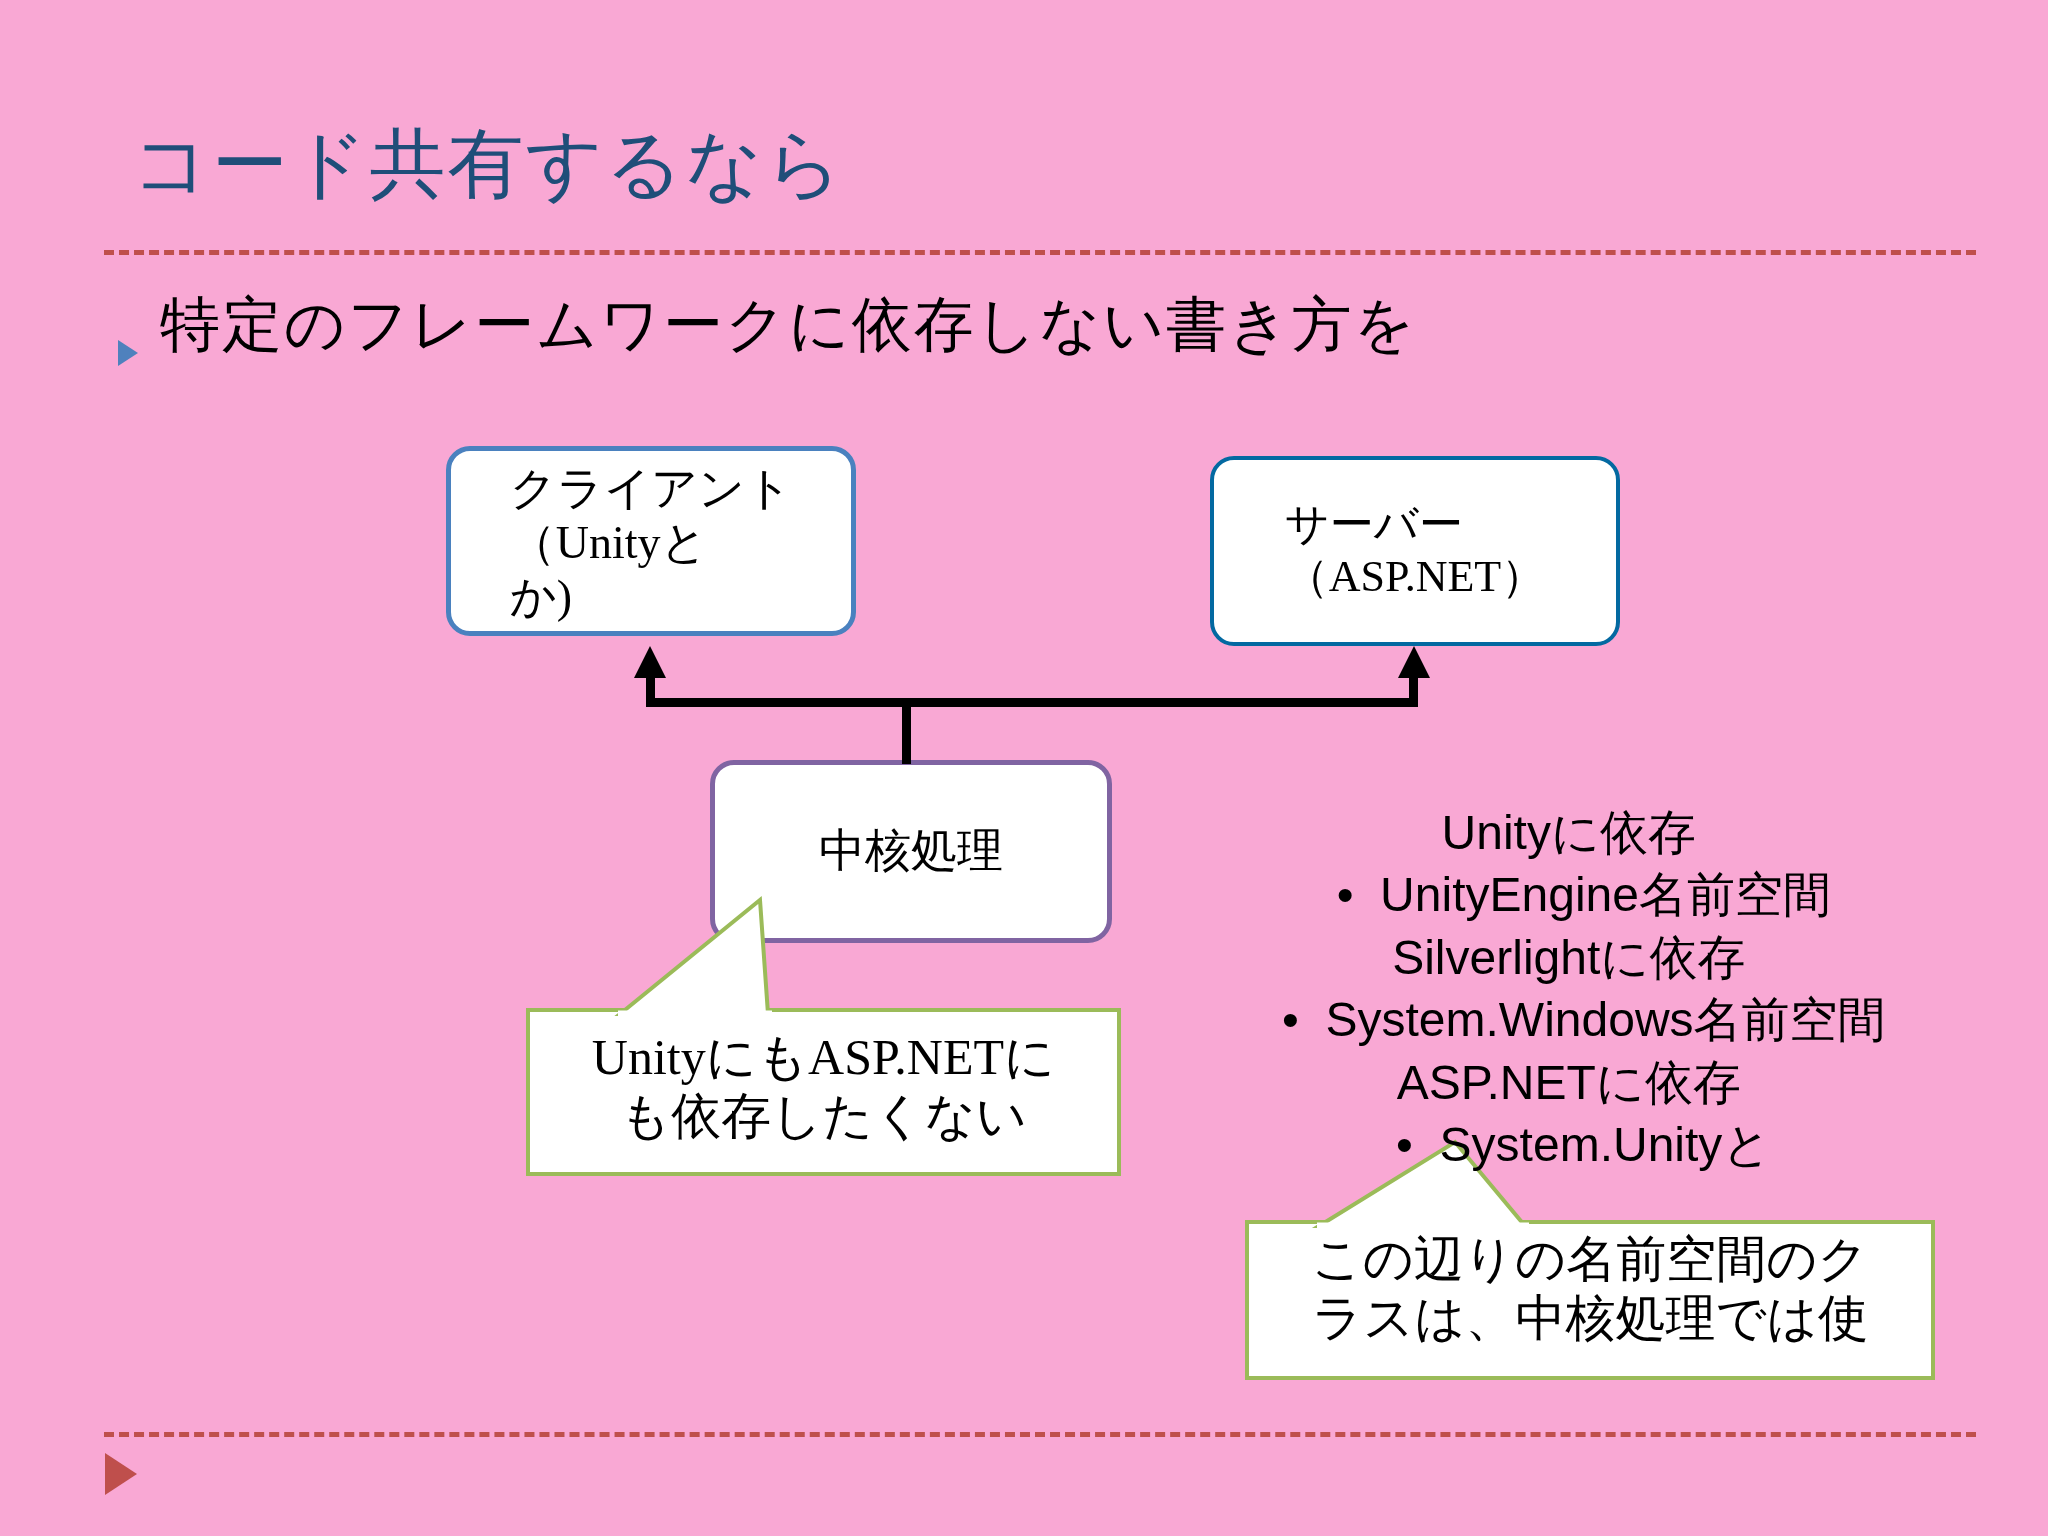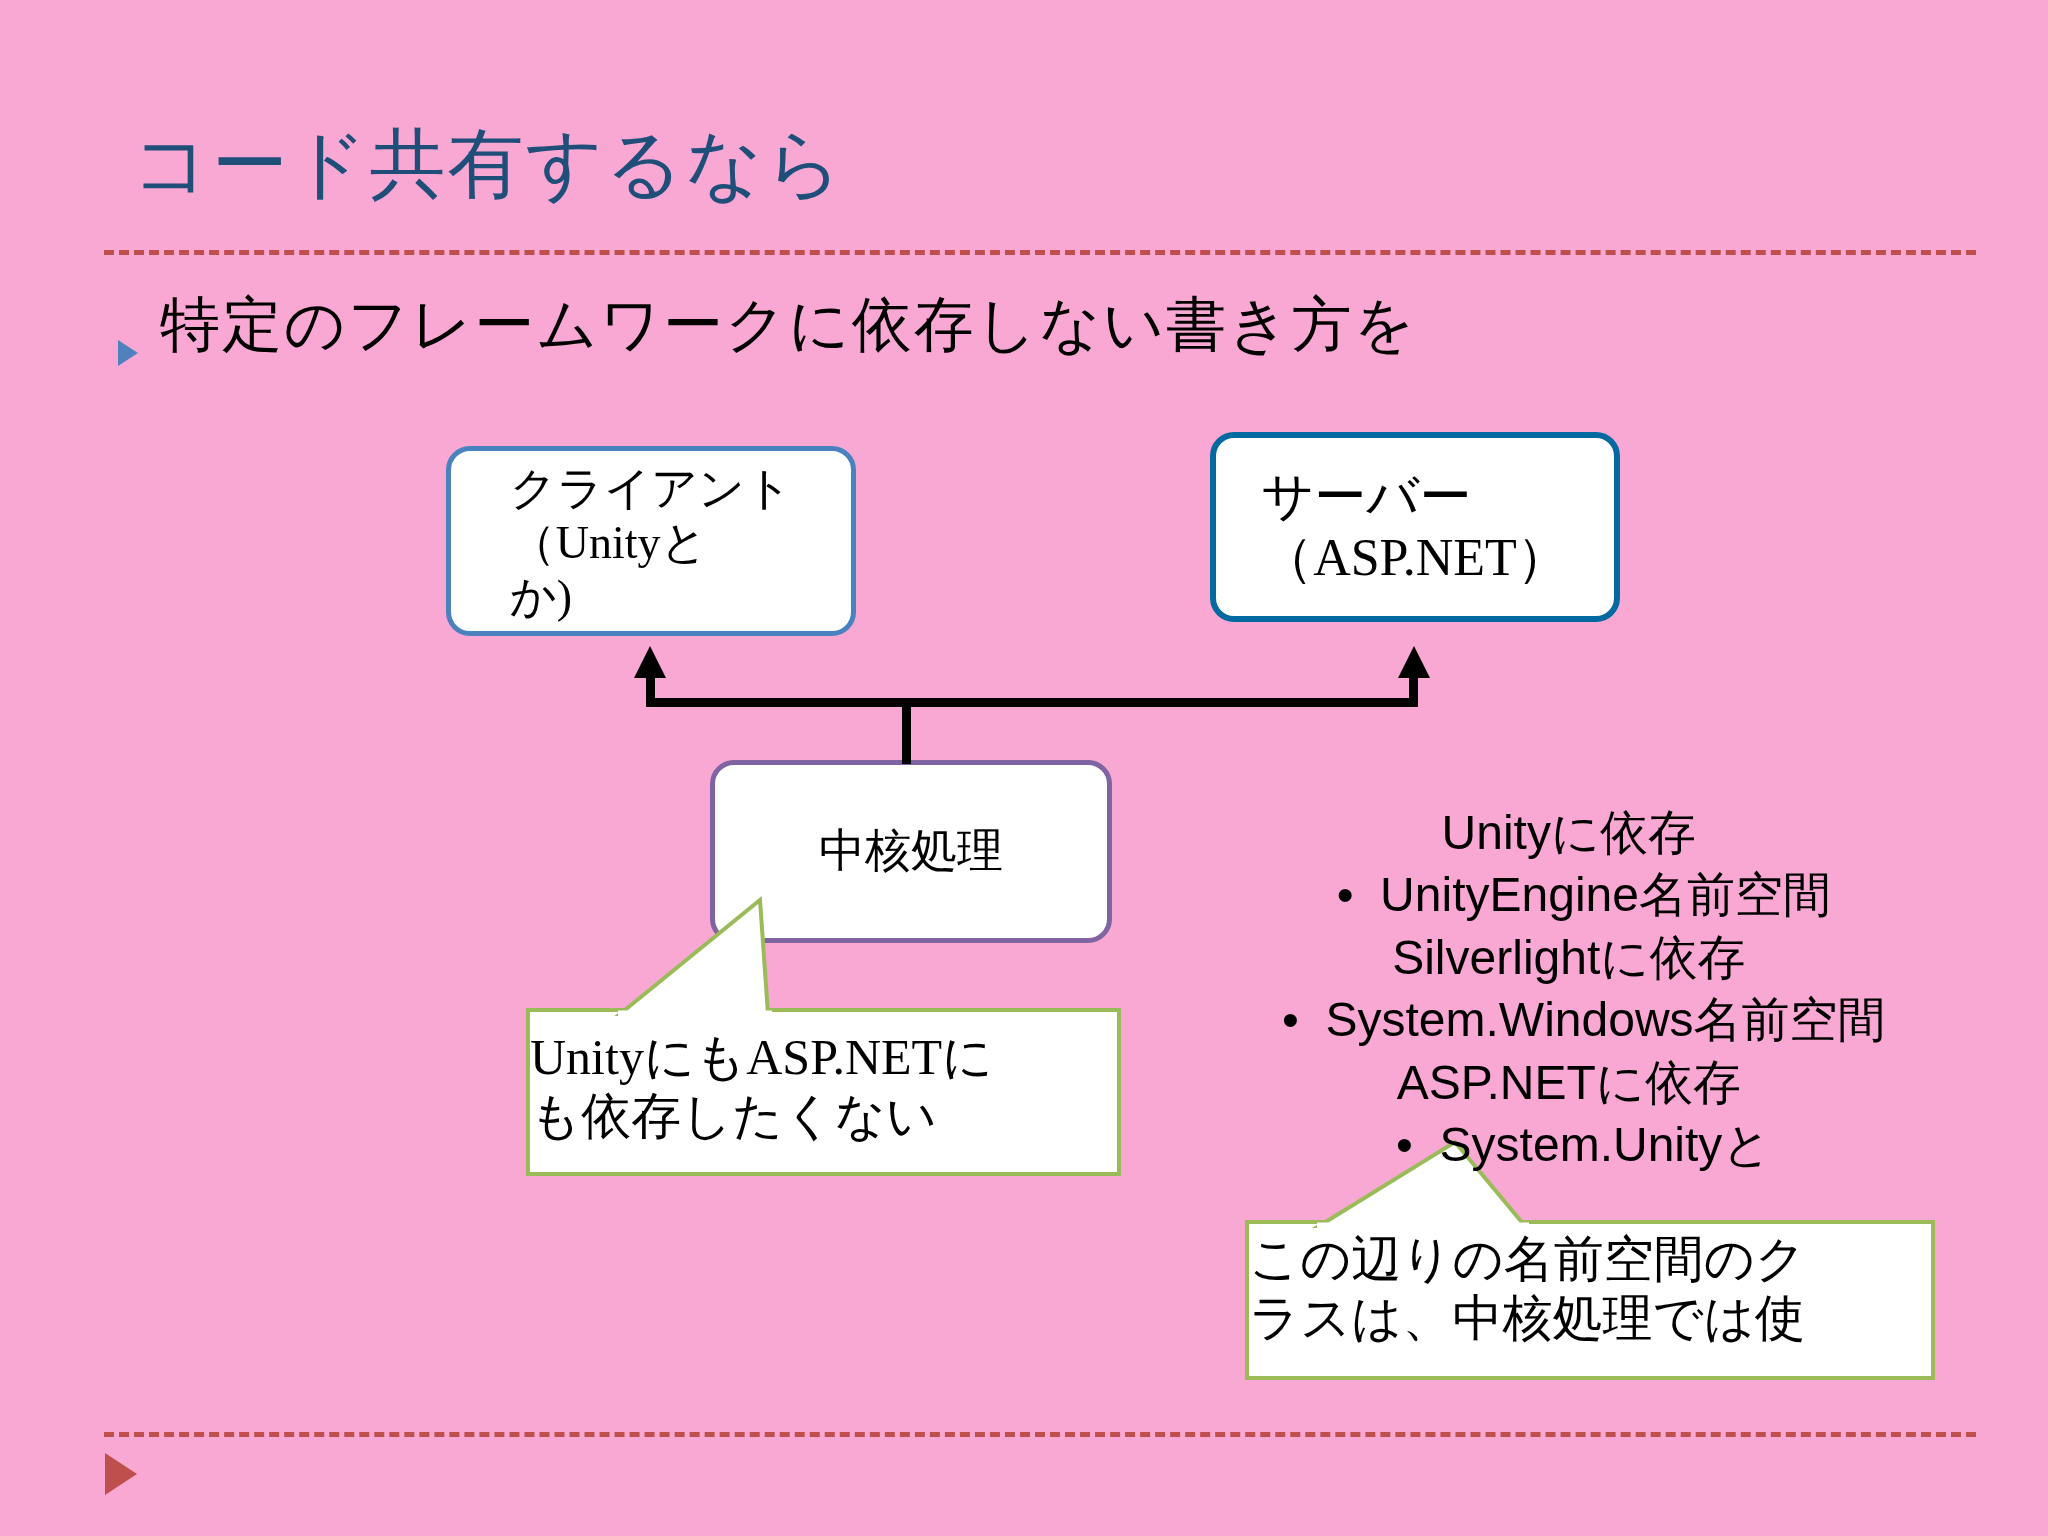--- a/index.html
+++ b/index.html
@@ -77,23 +77,23 @@
     color: #000000;
     line-height: 1.18;
   }
   .node-client {
     left: 446px; top: 446px; width: 410px; height: 190px;
     border: 5px solid #4A81BF;
     font-size: 46px;
     padding: 4px 10px 0 10px;
   }
   .node-server {
-    left: 1210px; top: 432px; width: 410px; height: 190px;
-    border: 6px solid #0369a1;
-    font-size: 52px;
+    left: 1210px; top: 456px; width: 410px; height: 190px;
+    border: 4px solid #0369a1;
+    font-size: 44px;
   }
   .node-core {
     left: 710px; top: 760px; width: 402px; height: 183px;
     border: 5px solid #8064A2;
     font-size: 46px;
   }
 
   
   .conn { position: absolute; background: #000000; }
   .conn-hbar  { left: 646px;  top: 698px;  width: 772px; height: 9px; }
@@ -111,21 +111,21 @@
   .ah-right { left: 1398px; top: 646px; }
 
   
   .callout {
     position: absolute;
     box-sizing: border-box;
     background: #ffffff;
     border: 4px solid #9BBB59;
     font-family: "Liberation Serif", "DejaVu Serif", serif;
     color: #000000;
-    text-align: left;
+    text-align: center;
     line-height: 1.18;
   }
   .callout-left {
     left: 526px; top: 1008px; width: 595px; height: 168px;
     font-size: 50px;
     padding-top: 16px;
   }
   .callout-right {
     left: 1245px; top: 1220px; width: 690px; height: 160px;
     font-size: 50px;

